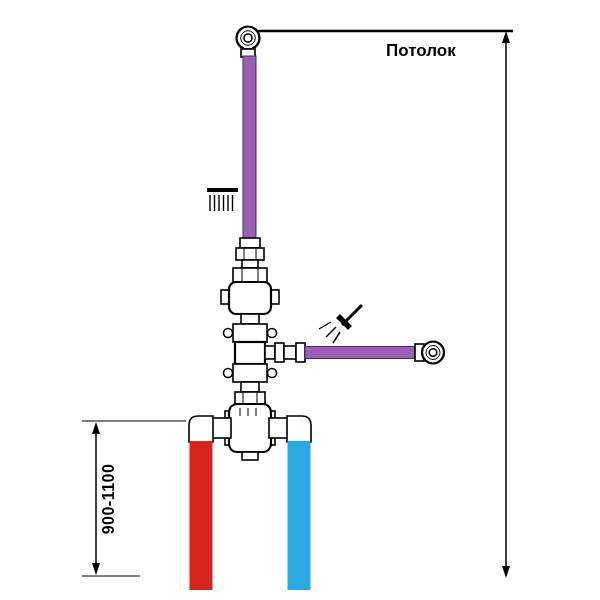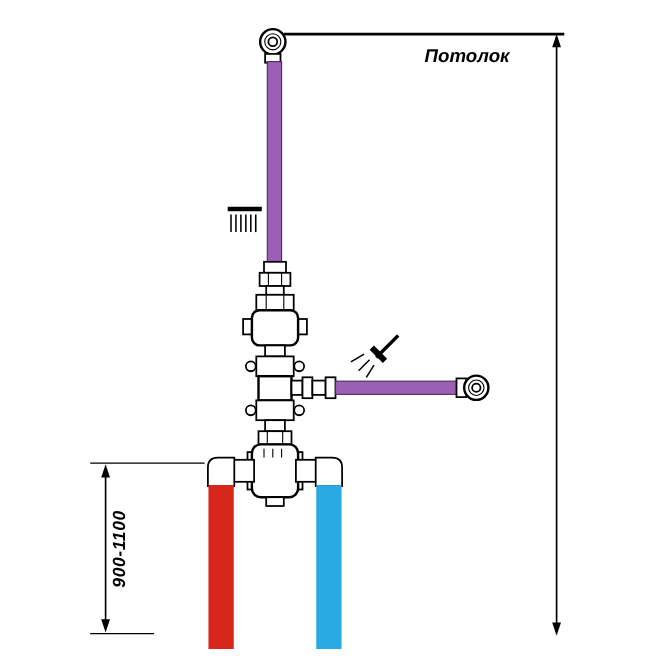--- a/index.html
+++ b/index.html
@@ -1,16 +1,16 @@
 <!DOCTYPE html>
 <html><head>
 <meta charset="utf-8">
 <style>
   html,body{margin:0;padding:0;background:#ffffff;}
-  .stage{position:relative;width:600px;height:600px;background:#ffffff;overflow:hidden;font-style:italic;}
+  .stage{position:relative;width:600px;height:600px;background:#ffffff;overflow:hidden;}
   svg{display:block;}
   text{font-family:"Liberation Sans","DejaVu Sans",sans-serif;font-weight:bold;fill:#000;}
   .lbl{font-size:17px;}
   .dim{font-size:16px;letter-spacing:0.5px;}
   .fit{fill:#fff;stroke:#000;stroke-width:1.6;}
   .fit2{fill:#fff;stroke:#000;stroke-width:2.2;}
   .thin{stroke:#000;stroke-width:1.2;fill:none;}
   .mid{stroke:#000;stroke-width:1.5;fill:none;}
   .thick{stroke:#000;stroke-width:2.5;fill:none;}
   .facet{stroke:#000;stroke-width:1;fill:none;}

